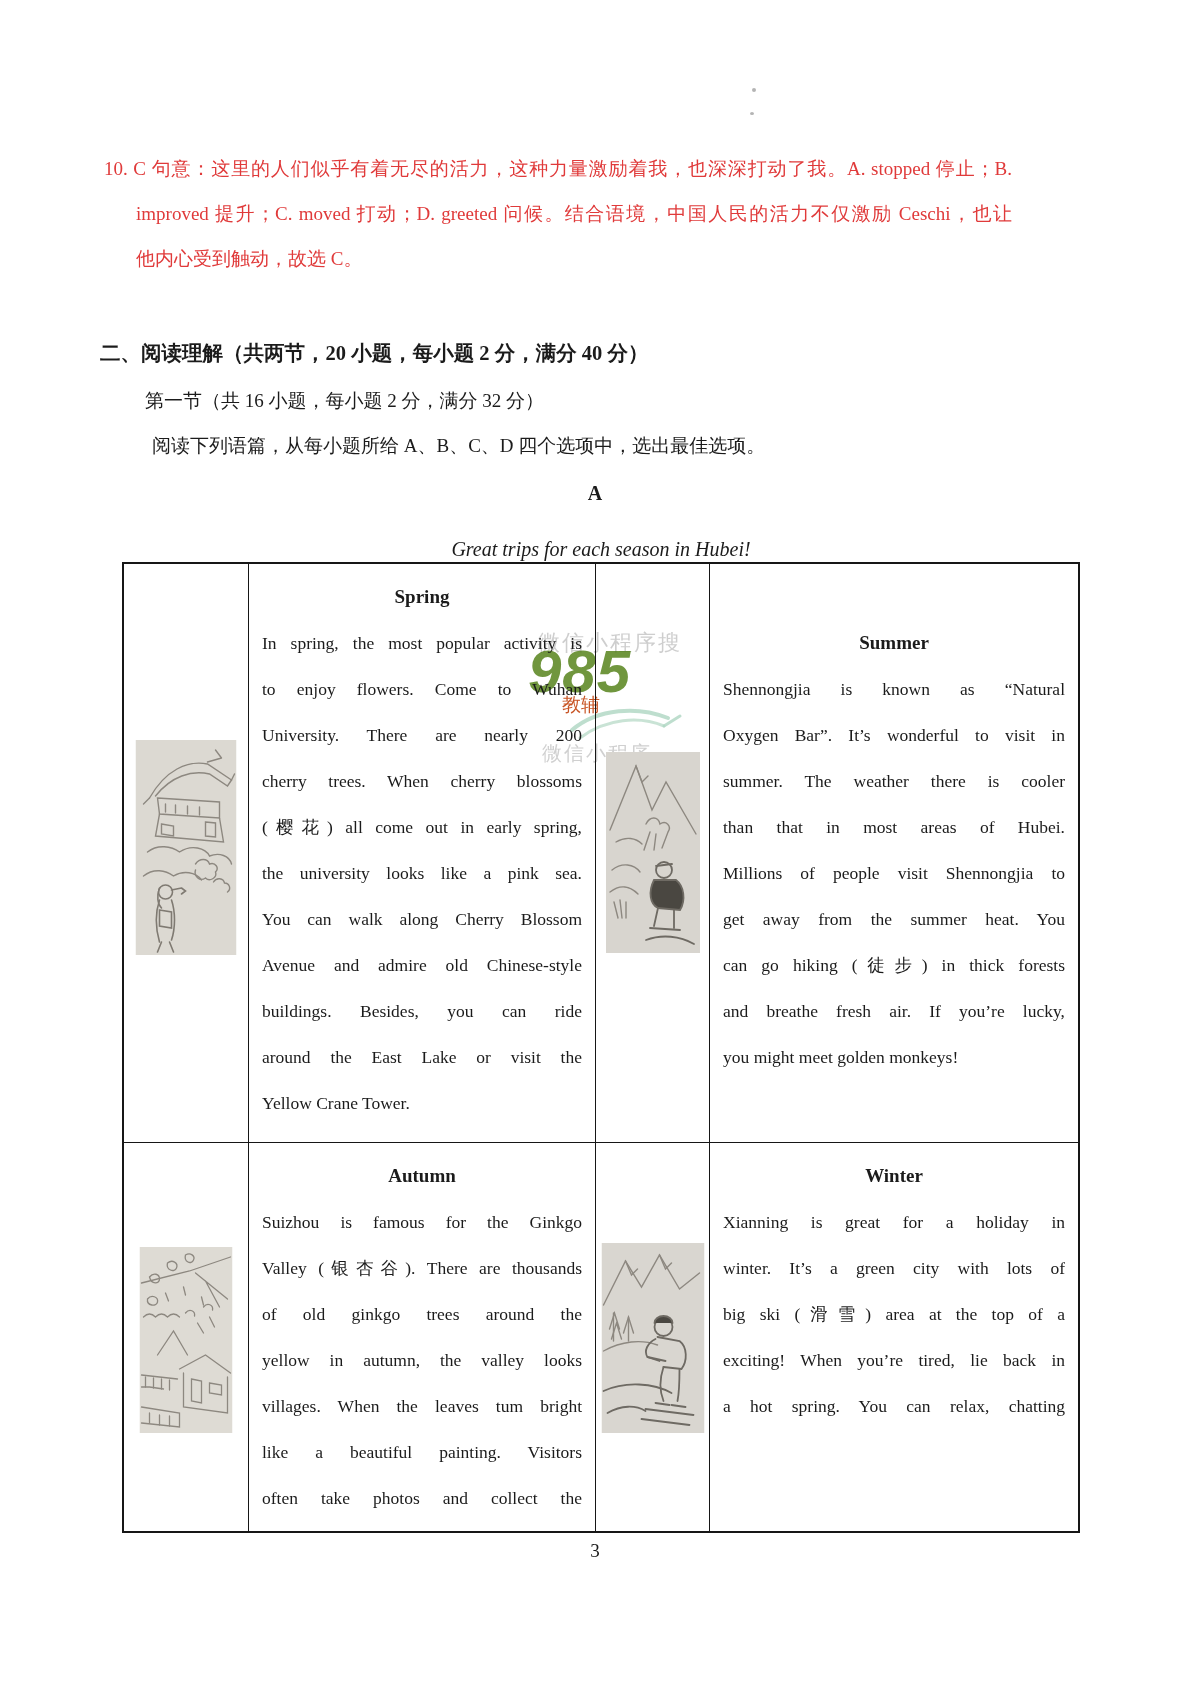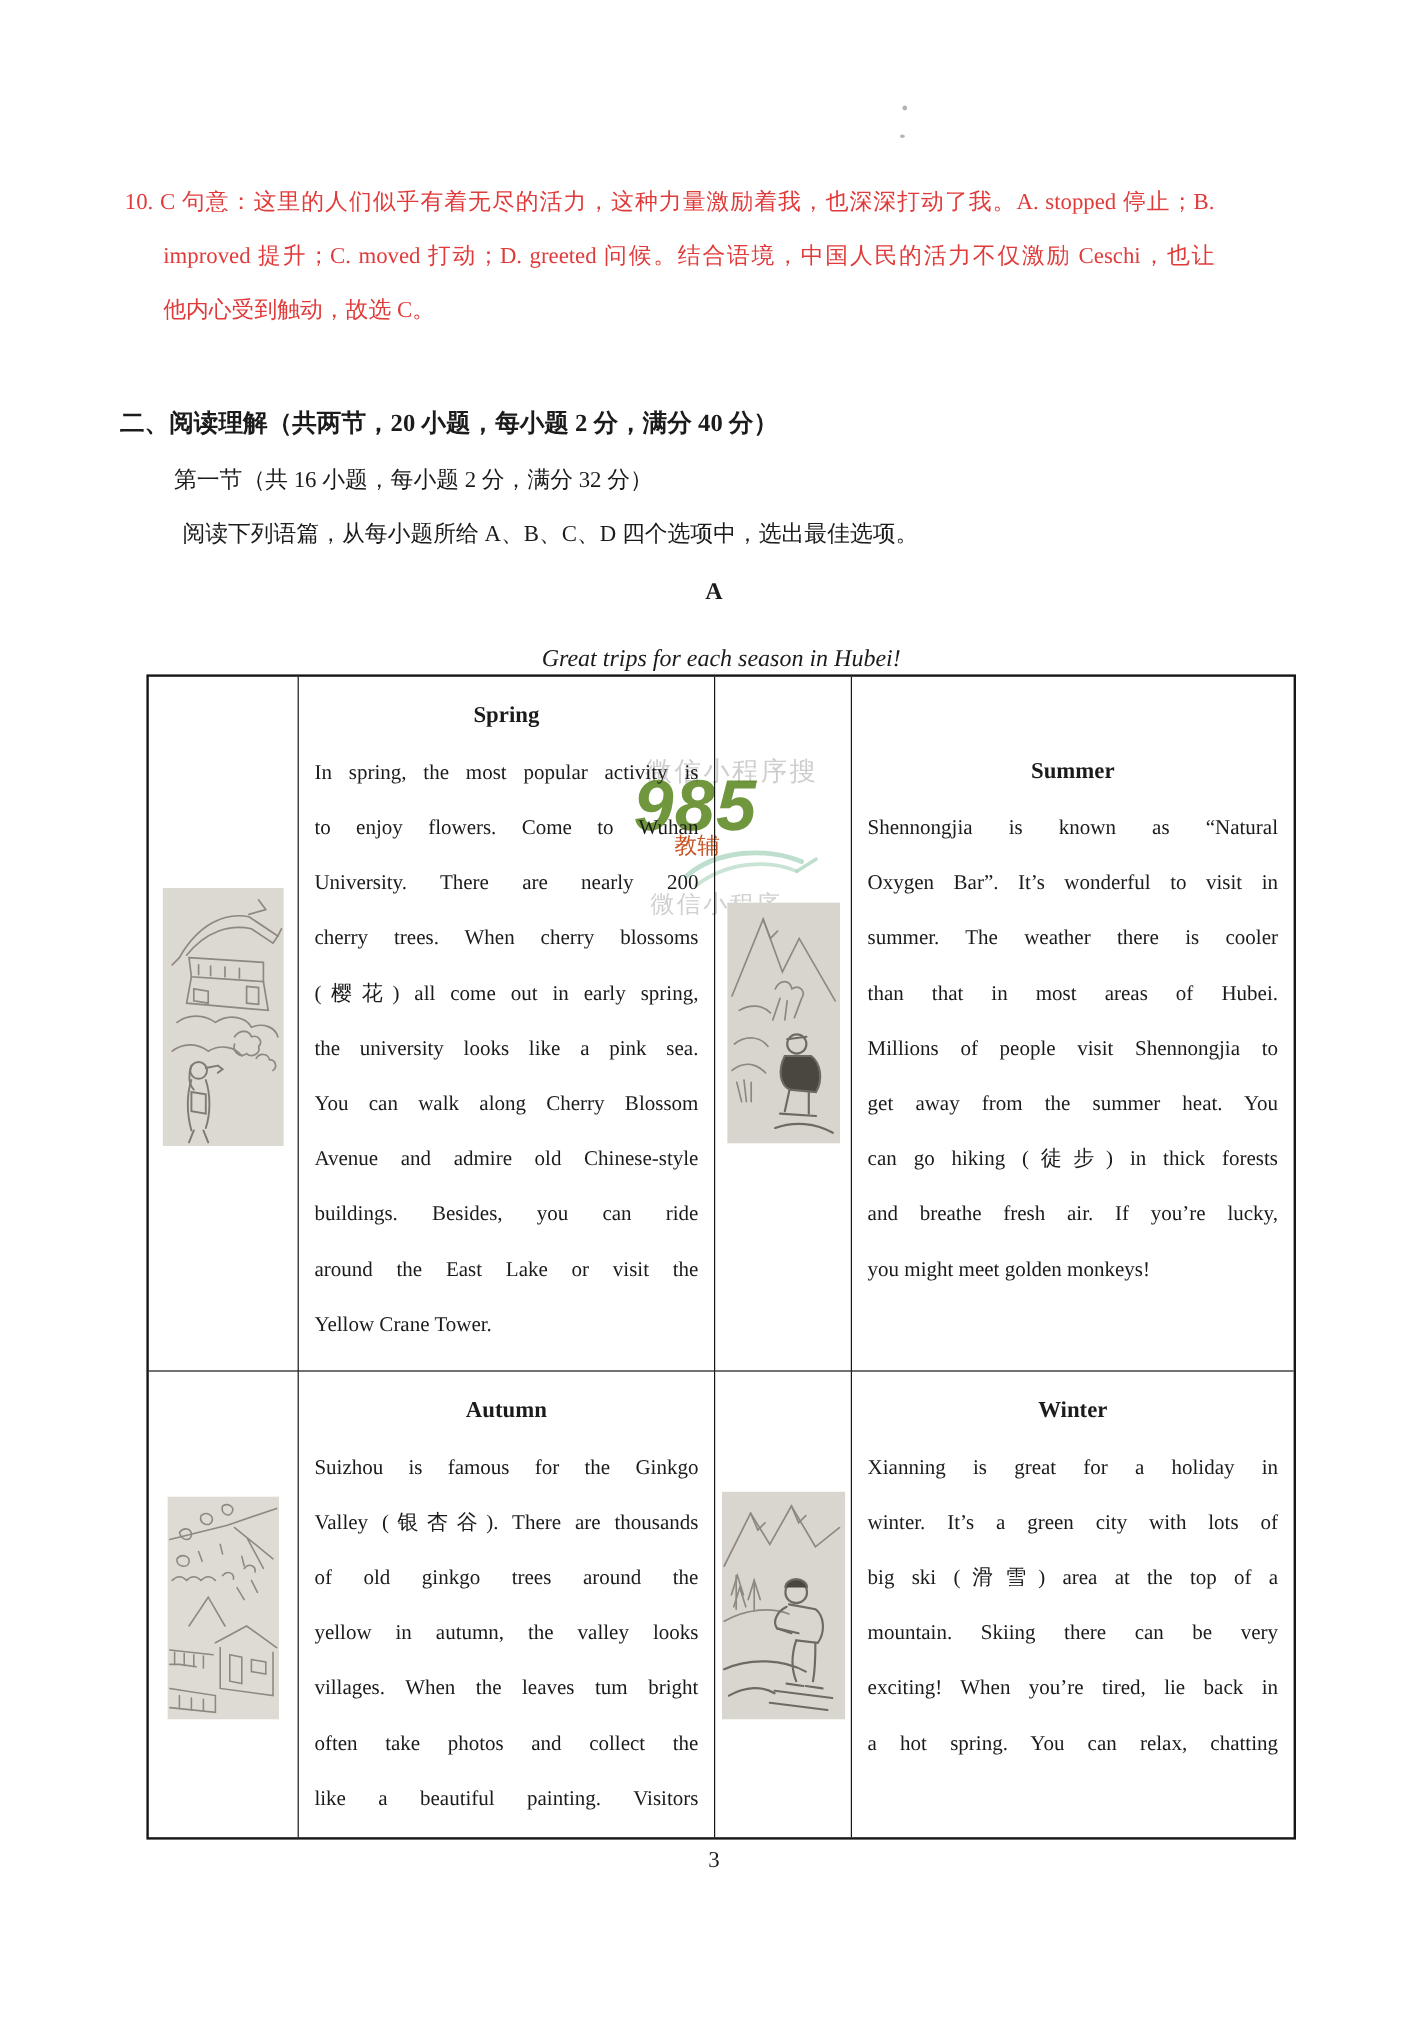--- a/index.html
+++ b/index.html
@@ -225,22 +225,22 @@
     </div>
 
     <div class="cell b-r cell-text pt-row2">
       <div class="season-head">Autumn</div>
       <div class="keep-just">
           <div class="tline">Suizhou is famous for the Ginkgo</div>
           <div class="tline">Valley (银杏谷). There are thousands</div>
           <div class="tline">of old ginkgo trees around the</div>
           <div class="tline">yellow in autumn, the valley looks</div>
           <div class="tline">villages. When the leaves tum bright</div>
+          <div class="tline">like a beautiful painting. Visitors</div>
           <div class="tline tline-last">often take photos and collect the</div>
-          <div class="tline">like a beautiful painting. Visitors</div>
         </div>
     </div>
 
     <div class="cell b-r">
       <div class="sketch sk-winter">
         <svg width="103" height="190" viewBox="0 0 103 190">
           <rect width="103" height="190" fill="#d9d6d0"></rect>
           <g fill="none" stroke="#8d8880" stroke-width="1.4" stroke-linecap="round">
             <path d="M2,62 L24,18 L40,44 L58,12 L78,46 L98,30"></path>
             <path d="M24,18 L30,32 L36,26 M58,12 L64,26 L70,20"></path>
@@ -262,21 +262,20 @@
         </svg>
       </div>
     </div>
 
     <div class="cell cell-text pt-row2">
       <div class="season-head">Winter</div>
       <div class="keep-just">
           <div class="tline">Xianning is great for a holiday in</div>
           <div class="tline">winter. It’s a green city with lots of</div>
           <div class="tline">big ski (滑雪) area at the top of a</div>
-          <div class="tline">mountain. Skiing there can be very</div>
           <div class="tline">exciting! When you’re tired, lie back in</div>
           <div class="tline tline-last">a hot spring. You can relax, chatting</div>
         </div>
     </div>
 
   </div>
 
   <div class="page-num">3</div>
 
 </div>

